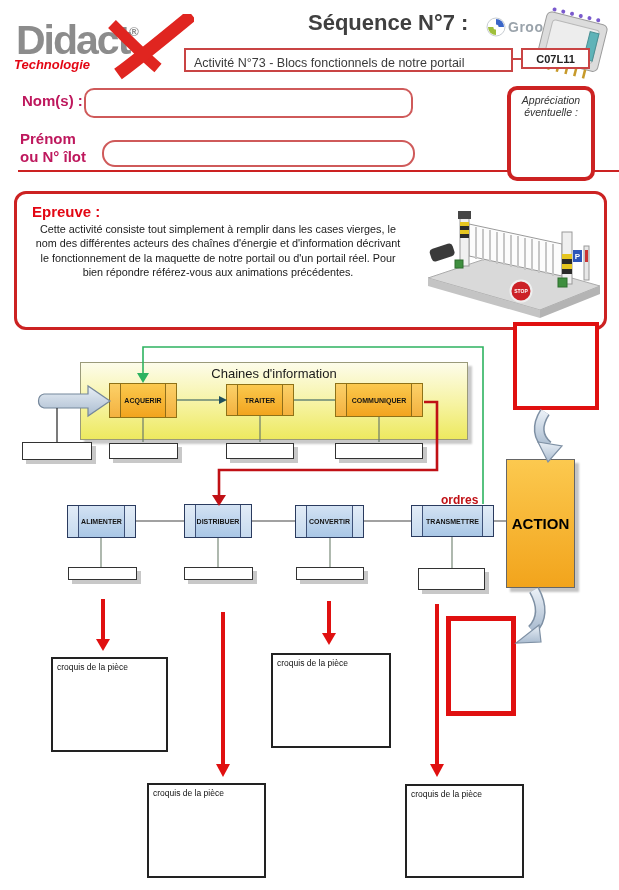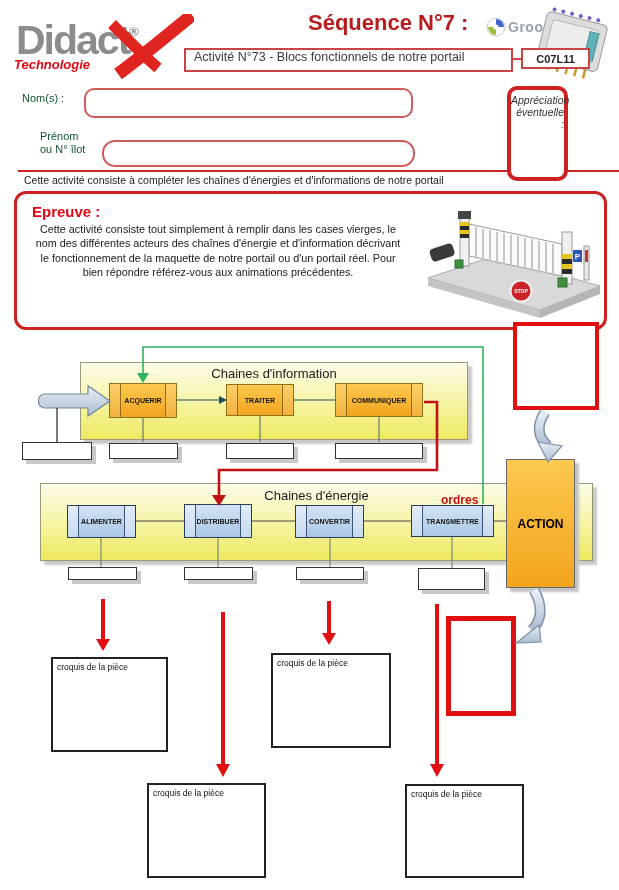--- a/index.html
+++ b/index.html
@@ -5,29 +5,29 @@
   html,body{margin:0;padding:0;background:#fff;}
   body{font-family:"Liberation Sans",sans-serif;color:#222;}
   #page{position:relative;width:619px;height:890px;background:#fff;overflow:hidden;}
   .abs{position:absolute;}
   .nosel{user-select:none;}
 
   
   .brand{font-weight:bold;color:#8C8C8C;font-size:41px;letter-spacing:-2px;line-height:1;}
   .brand sup{font-size:13px;letter-spacing:0;vertical-align:18px;}
   .brand-sub{font-weight:bold;font-style:italic;color:#E30613;font-size:13px;}
-  .seq-title{font-weight:bold;color:#b91c1c;font-size:22px;}
+  .seq-title{font-weight:bold;color:#404040;font-size:22px;}
   .groomy-label{font-weight:bold;color:#9AA3AB;font-size:14px;letter-spacing:.5px;}
   .act-box{border:2px solid #C94444;background:#fff;font-size:12.5px;color:#3A3A3A;
-           display:flex;align-items:flex-start;padding-left:8px;box-sizing:border-box;}
+           display:flex;align-items:flex-end;padding-left:8px;box-sizing:border-box;}
   .code-box{border:2px solid #C94444;background:#fff;font-size:11px;font-weight:bold;color:#222;
            display:flex;align-items:center;justify-content:center;box-sizing:border-box;}
 
   
-  .flabel{font-weight:normal;font-size:11px;color:#14532d;}
+  .flabel{font-weight:bold;font-size:15px;color:#be185d;}
   .rinput{border:2px solid #CF5A5A;border-radius:10px;background:#fff;box-sizing:border-box;}
   .classe{border:2px solid #CF5A5A;border-radius:4px;background:#fff;box-sizing:border-box;padding:4px 6px;}
   .apprec{border:4px solid #CC2222;border-radius:10px;background:#fff;box-sizing:border-box;
           font-style:italic;font-size:10.5px;text-align:center;padding-top:4px;color:#333;}
   .divider{height:0;border-top:2px solid #CC2222;}
   .subtitle{font-size:10.5px;color:#1A1A1A;}
 
   
   .epreuve{border:3px solid #CC2222;border-radius:12px;background:#fff;box-sizing:border-box;}
   .ep-title{color:#E30613;font-weight:bold;font-size:15px;}
@@ -43,21 +43,21 @@
   .oblock::before{content:"";position:absolute;left:0;top:0;bottom:0;width:10px;background:rgba(255,255,255,.15);border-right:1px solid rgba(125,95,15,.85);}
   .oblock::after{content:"";position:absolute;right:0;top:0;bottom:0;width:10px;background:rgba(255,255,255,.15);border-left:1px solid rgba(125,95,15,.85);}
   .bblock{background:linear-gradient(180deg,#D3E2F3 0%,#A9C7E6 100%);border:1px solid #2A3B5F;
           display:flex;align-items:center;justify-content:center;font-size:7px;font-weight:bold;color:#141414;
           box-sizing:border-box;}
   .bblock::before{content:"";position:absolute;left:0;top:0;bottom:0;width:10px;background:rgba(255,255,255,.35);border-right:1px solid rgba(25,45,90,.8);}
   .bblock::after{content:"";position:absolute;right:0;top:0;bottom:0;width:10px;background:rgba(255,255,255,.35);border-left:1px solid rgba(25,45,90,.8);}
   .wbox{background:#fff;border:1px solid #333;box-shadow:4px 4px 0 #C8C8C8;box-sizing:border-box;}
   .action{background:linear-gradient(180deg,#FCC94F 0%,#F2A41C 100%);border:1px solid #666;
           box-shadow:4px 4px 2px #C4C4C4;display:flex;align-items:center;justify-content:center;
-          font-weight:bold;font-size:12px;color:#000;box-sizing:border-box;}
+          font-weight:bold;font-size:15px;color:#000;box-sizing:border-box;}
   .redbox{background:#fff;border:4px solid #E01010;box-sizing:border-box;}
   .redbox2{background:#fff;border:5px solid #E01010;box-sizing:border-box;}
   .croquis{background:#fff;border:2px solid #222;box-sizing:border-box;font-size:8.5px;color:#111;padding:3px 4px;}
   .ordres{color:#C01015;font-weight:bold;font-size:12px;}
 </style>
 </head>
 <body>
 
 <div id="page">
 
@@ -111,31 +111,30 @@
   <div class="abs code-box" style="left:521px;top:48px;width:69px;height:21px;">
     <span>C07L11</span>
   </div>
 
   <div class="abs flabel" style="left:22px;top:92px;">Nom(s) :</div>
   <div class="abs rinput" style="left:84px;top:88px;width:329px;height:30px;"></div>
 
   <div class="abs divider" style="left:18px;top:170px;width:601px;"></div>
 
 
-  <div class="abs apprec" style="left:507px;top:86px;width:61px;height:95px;text-align:right;">
+  <div class="abs apprec" style="left:507px;top:86px;width:88px;height:95px;">
     <span>Appréciation éventuelle :</span>
   </div>
 
-  <div class="abs flabel" style="left:20px;top:130px;line-height:1.2;margin-left:20px;">
+  <div class="abs flabel" style="left:20px;top:130px;line-height:1.2;">
     <div>Prénom</div>
     <div>ou N° îlot</div>
   </div>
   <div class="abs rinput" style="left:102px;top:140px;width:313px;height:27px;border-radius:13px;"></div>
 
-  <div class="abs subtitle" style="left:24px;top:174px;width:560px;">Cette activité consiste à compléter les chaînes d'énergies et d'informations de notre portail</div>
 
   <div class="abs epreuve" style="left:14px;top:191px;width:593px;height:139px;"></div>
   <div class="abs ep-title" style="left:32px;top:203px;">Epreuve :</div>
   <div class="abs ep-body" style="left:32px;top:222px;width:372px;text-align:center;">Cette activité consiste tout simplement à remplir dans les cases vierges, le nom des différentes acteurs des chaînes d'énergie et d'information décrivant le fonctionnement de la maquette de notre portail ou d'un portail réel. Pour bien répondre référez-vous aux animations précédentes.</div>
 
   <svg class="abs" style="left:424px;top:194px;" width="180" height="130" viewBox="0 0 180 130">
     <polygon points="4,84 116,116 176,92 70,62" fill="#D9D9D9" stroke="#ABABAB"></polygon>
     <polygon points="4,84 116,116 116,124 4,92" fill="#C4C4C4"></polygon>
     <polygon points="116,116 176,92 176,100 116,124" fill="#B4B4B4"></polygon>
     <rect x="6" y="52" width="24" height="13" rx="4" transform="rotate(-18 18 58)" fill="#3A3A3A"></rect>
@@ -164,23 +163,20 @@
 
     <g transform="translate(97,97)">
       <circle r="10.5" fill="#CC2127" stroke="#EFEFEF" stroke-width="2"></circle>
       <text y="2" font-size="5" font-weight="bold" fill="#fff" text-anchor="middle" font-family="Liberation Sans, sans-serif">STOP</text>
     </g>
   </svg>
 
   <div class="abs chainbox" style="left:80px;top:362px;width:388px;height:78px;">
     <div class="chain-title" style="margin-top:3px;">Chaines d'information</div>
   </div>
-  <div class="abs chainbox" style="left:40px;top:483px;width:553px;height:78px;">
-    <div class="chain-title" style="margin-top:4px;">Chaines d'énergie</div>
-  </div>
 
   <div class="abs oblock" style="left:109px;top:383px;width:68px;height:35px;">
     <span>ACQUERIR</span>
     </div>
   <div class="abs oblock" style="left:226px;top:384px;width:68px;height:32px;">
     <span>TRAITER</span>
     </div>
   <div class="abs oblock" style="left:335px;top:383px;width:88px;height:34px;">
     <span>COMMUNIQUER</span>
     </div>

